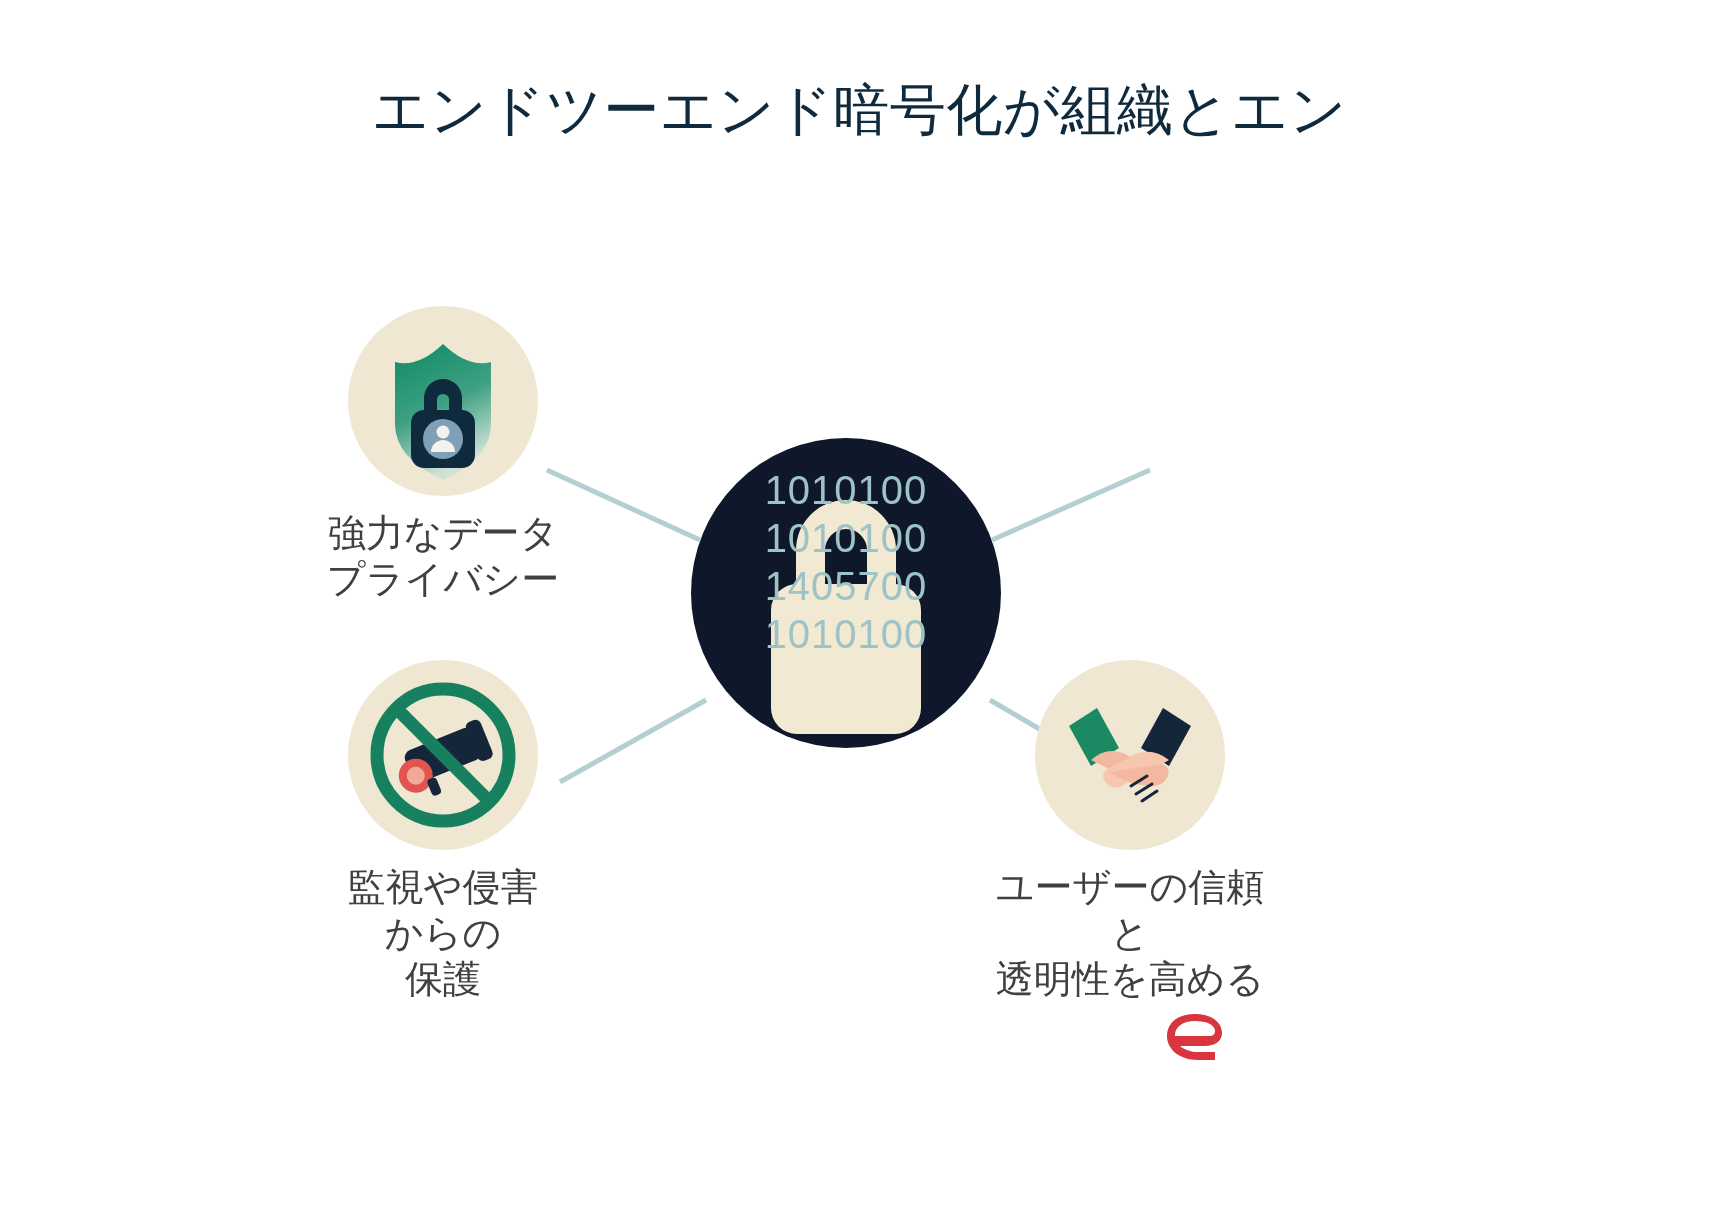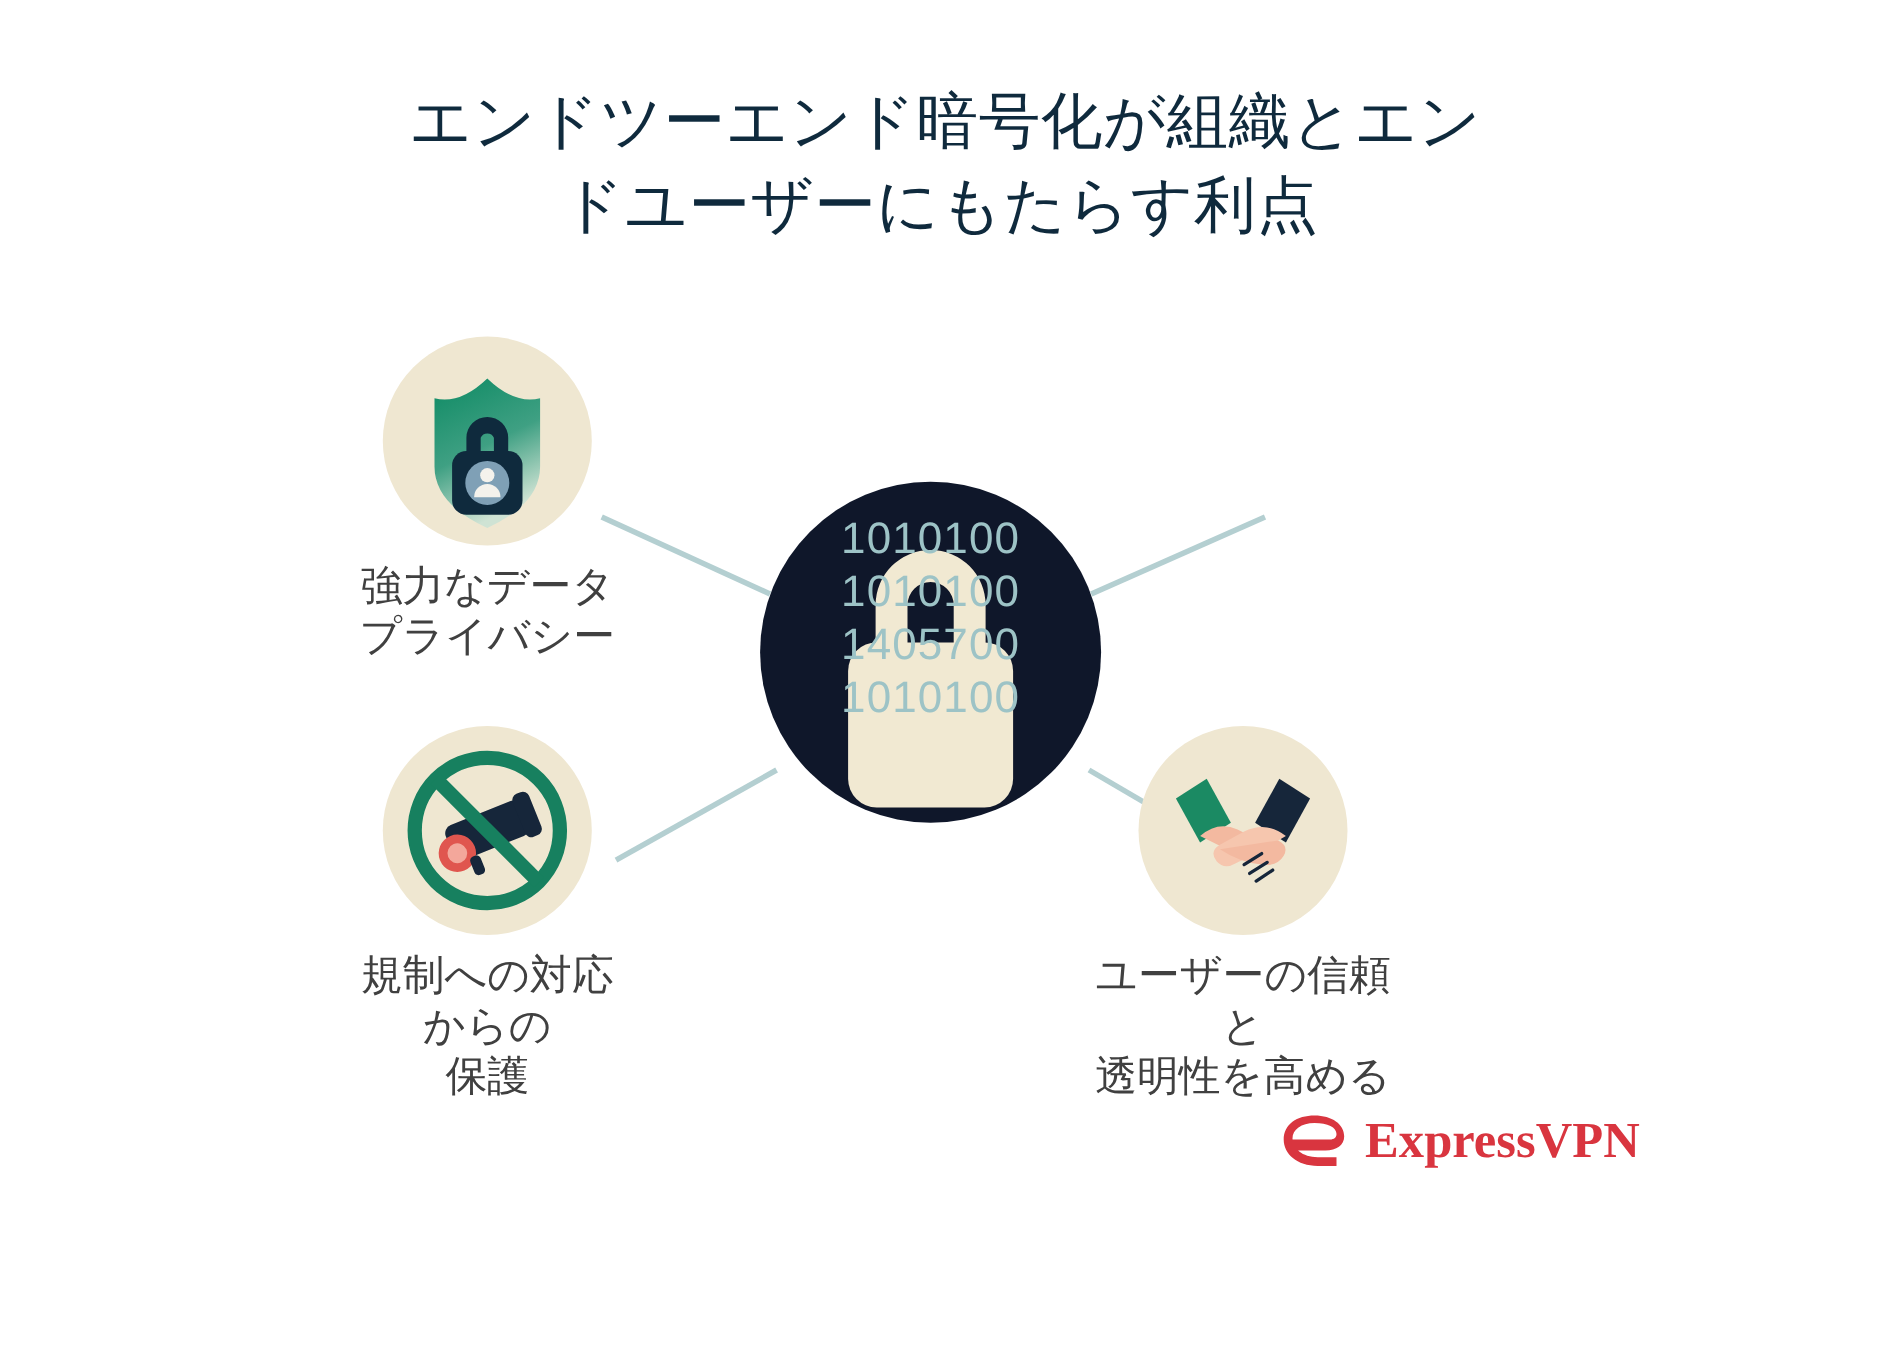--- a/index.html
+++ b/index.html
@@ -130,21 +130,20 @@
     font-weight: 700;
     letter-spacing: 0px;
     line-height: 1;
   }
 </style>
 </head>
 <body>
 
 <div id="title">
   <span class="tline l1">エンドツーエンド暗号化が組織とエン</span>
-  <span class="tline l2">ドユーザーにもたらす利点</span>
 </div>
 
 <div id="diagram">
 
   <svg id="connectors" viewBox="0 0 1709 1226">
     <line x1="547" y1="470" x2="700" y2="540" stroke="#b4cfd1" stroke-width="5"></line>
     <line x1="1150" y1="470" x2="992" y2="540" stroke="#b4cfd1" stroke-width="5"></line>
     <line x1="560" y1="782" x2="706" y2="700" stroke="#b4cfd1" stroke-width="5"></line>
     <line x1="1130" y1="782" x2="990" y2="700" stroke="#b4cfd1" stroke-width="5"></line>
   </svg>
@@ -200,21 +199,21 @@
           <rect x="126" y="74" width="16" height="42" rx="6" fill="#16263a"></rect>
           <circle cx="62" cy="104" r="17" fill="#e0564f"></circle>
           <circle cx="62" cy="104" r="9" fill="#f3a79b"></circle>
           <rect x="70" y="112" width="10" height="18" rx="4" fill="#16263a"></rect>
         </g>
 
         <circle cx="95" cy="95" r="66" fill="none" stroke="#17805f" stroke-width="13"></circle>
         <line x1="48" y1="48" x2="142" y2="142" stroke="#17805f" stroke-width="13" stroke-linecap="butt"></line>
       </svg>
     </div>
-    <div class="node-label">規制への対応
+    <div class="node-label">監視や侵害
 からの
 保護</div>
   </div>
 
   <div class="node" id="node-trust">
     <div class="node-circle">
       <svg width="190" height="190" viewBox="0 0 190 190">
 
         <path d="M34 66 L62 48 L84 88 L56 106 Z" fill="#1b8a63"></path>
 
@@ -235,14 +234,13 @@
   </div>
 
 </div>
 
 <div id="logo">
   <svg width="62" height="58" viewBox="0 0 62 58">
     <path d="M30 6 C46 6 57 14 57 25 C57 33 50 38 40 38 L14 38 L8 28 L44 28 C48 28 50 26 50 23
              C50 17 42 13 30 13 C18 13 10 19 10 27 C10 36 19 44 33 44 L50 44 L50 52 L33 52
              C14 52 2 41 2 28 C2 14 14 6 30 6 Z" fill="#d9353f"></path>
   </svg>
-  <span id="logo-text">ExpressVPN</span>
 </div>
 
 </body></html>

